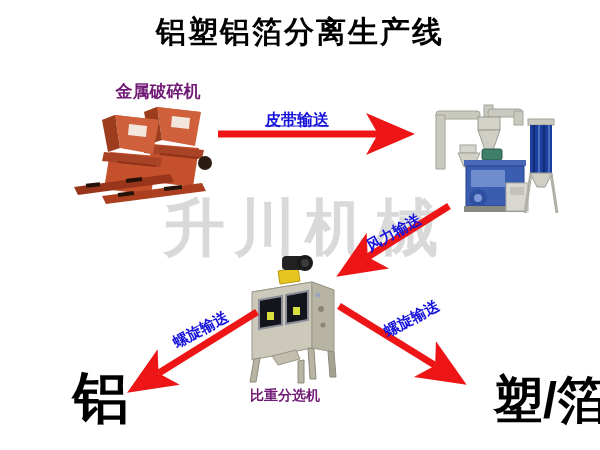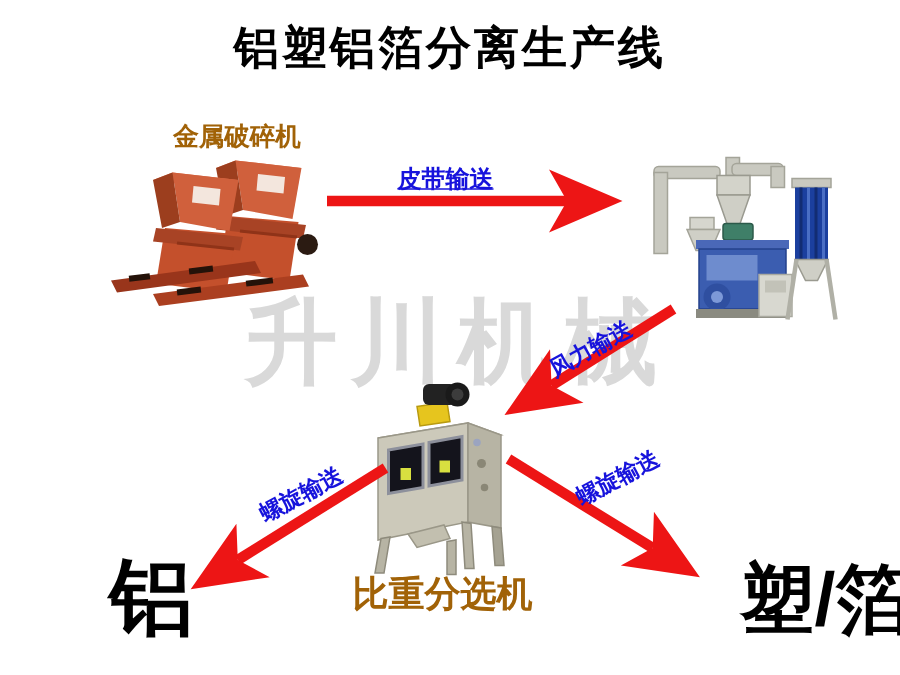--- a/index.html
+++ b/index.html
@@ -12,25 +12,25 @@
     position:absolute;left:0;top:12px;width:600px;text-align:center;margin:0;
     font-size:30px;font-weight:bold;color:var(--title,#000);letter-spacing:2px;z-index:4;
   }
   .watermark{
     position:absolute;left:163px;top:186px;z-index:1;
     font-size:62px;font-weight:bold;color:var(--watermark,#d9d9d9);
     letter-spacing:9px;white-space:nowrap;user-select:none;
   }
   .node-label{
     position:absolute;transform:translate(-50%,-50%);z-index:4;
-    font-size:17px;font-weight:bold;color:#a16207;white-space:nowrap;
+    font-size:17px;font-weight:bold;color:#701a75;white-space:nowrap;
   }
   .lbl-crusher{left:158px;top:91px;}
   .lbl-mill{left:495px;top:92px;font-size:18px;}
-  .lbl-separator{left:295px;top:396px;font-size:24px;}
+  .lbl-separator{left:285px;top:396px;font-size:14px;}
   .output{
     position:absolute;transform:translate(-50%,-50%);z-index:4;
     font-weight:600;color:#000;white-space:nowrap;
   }
   .out-left{left:101px;top:399px;font-size:56px;}
   .out-right{left:521px;top:400px;font-size:50px;margin-left:29px;}
   .flow-label{
     position:absolute;z-index:5;color:var(--label,#1713dc);
     font-weight:bold;white-space:nowrap;
   }

